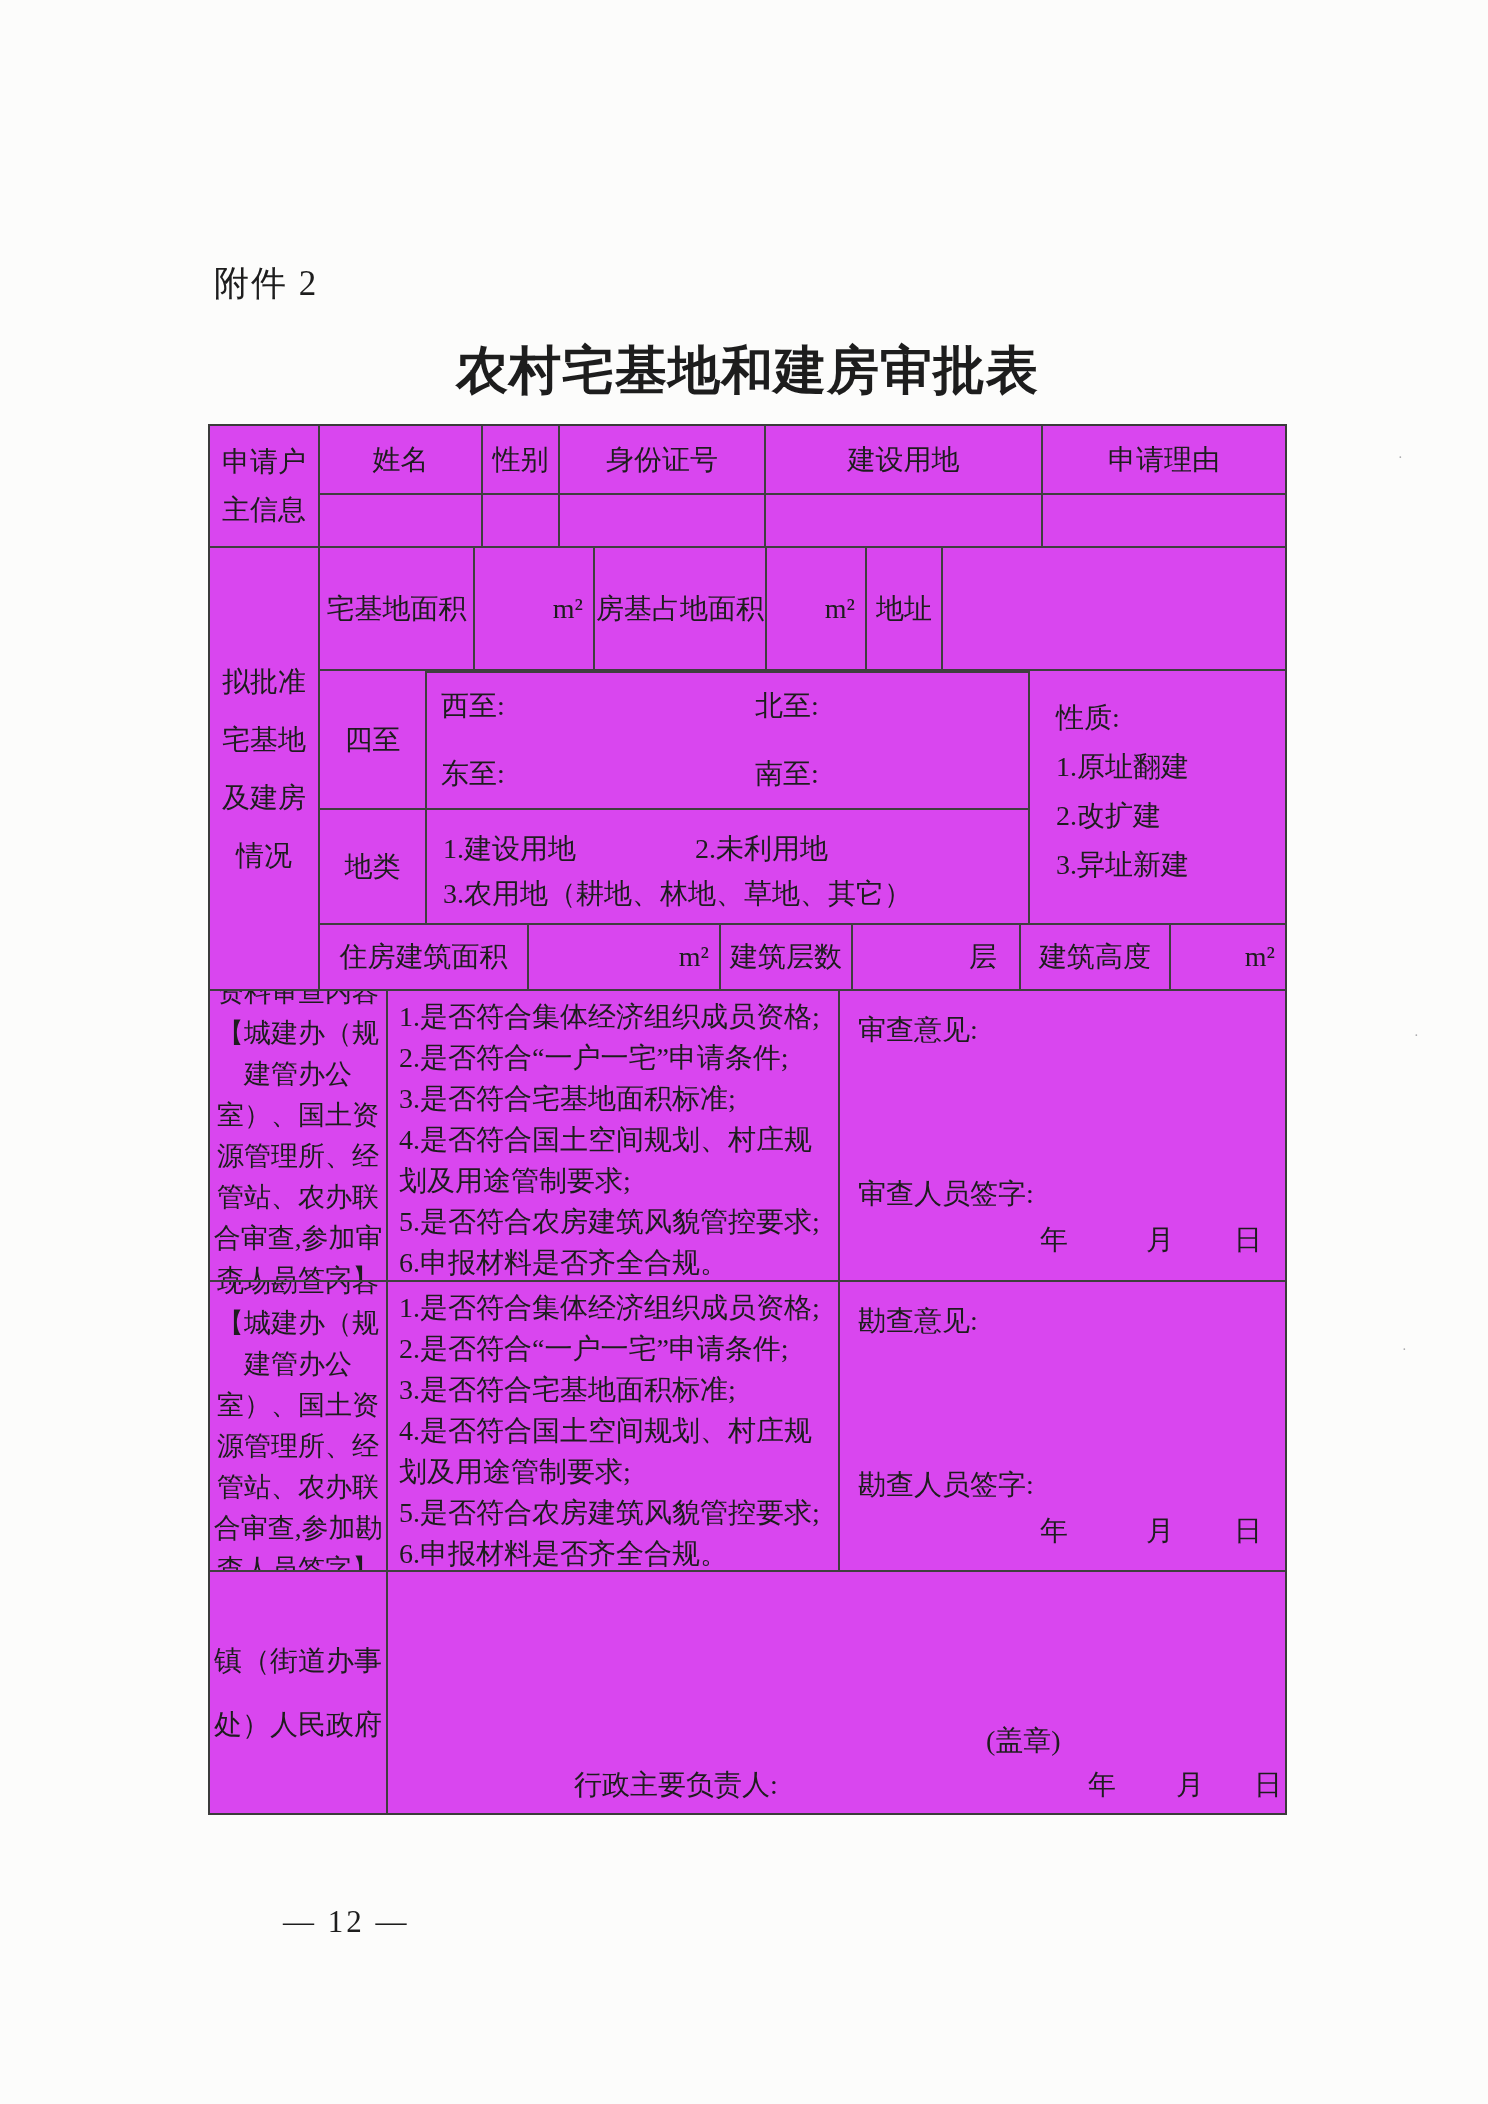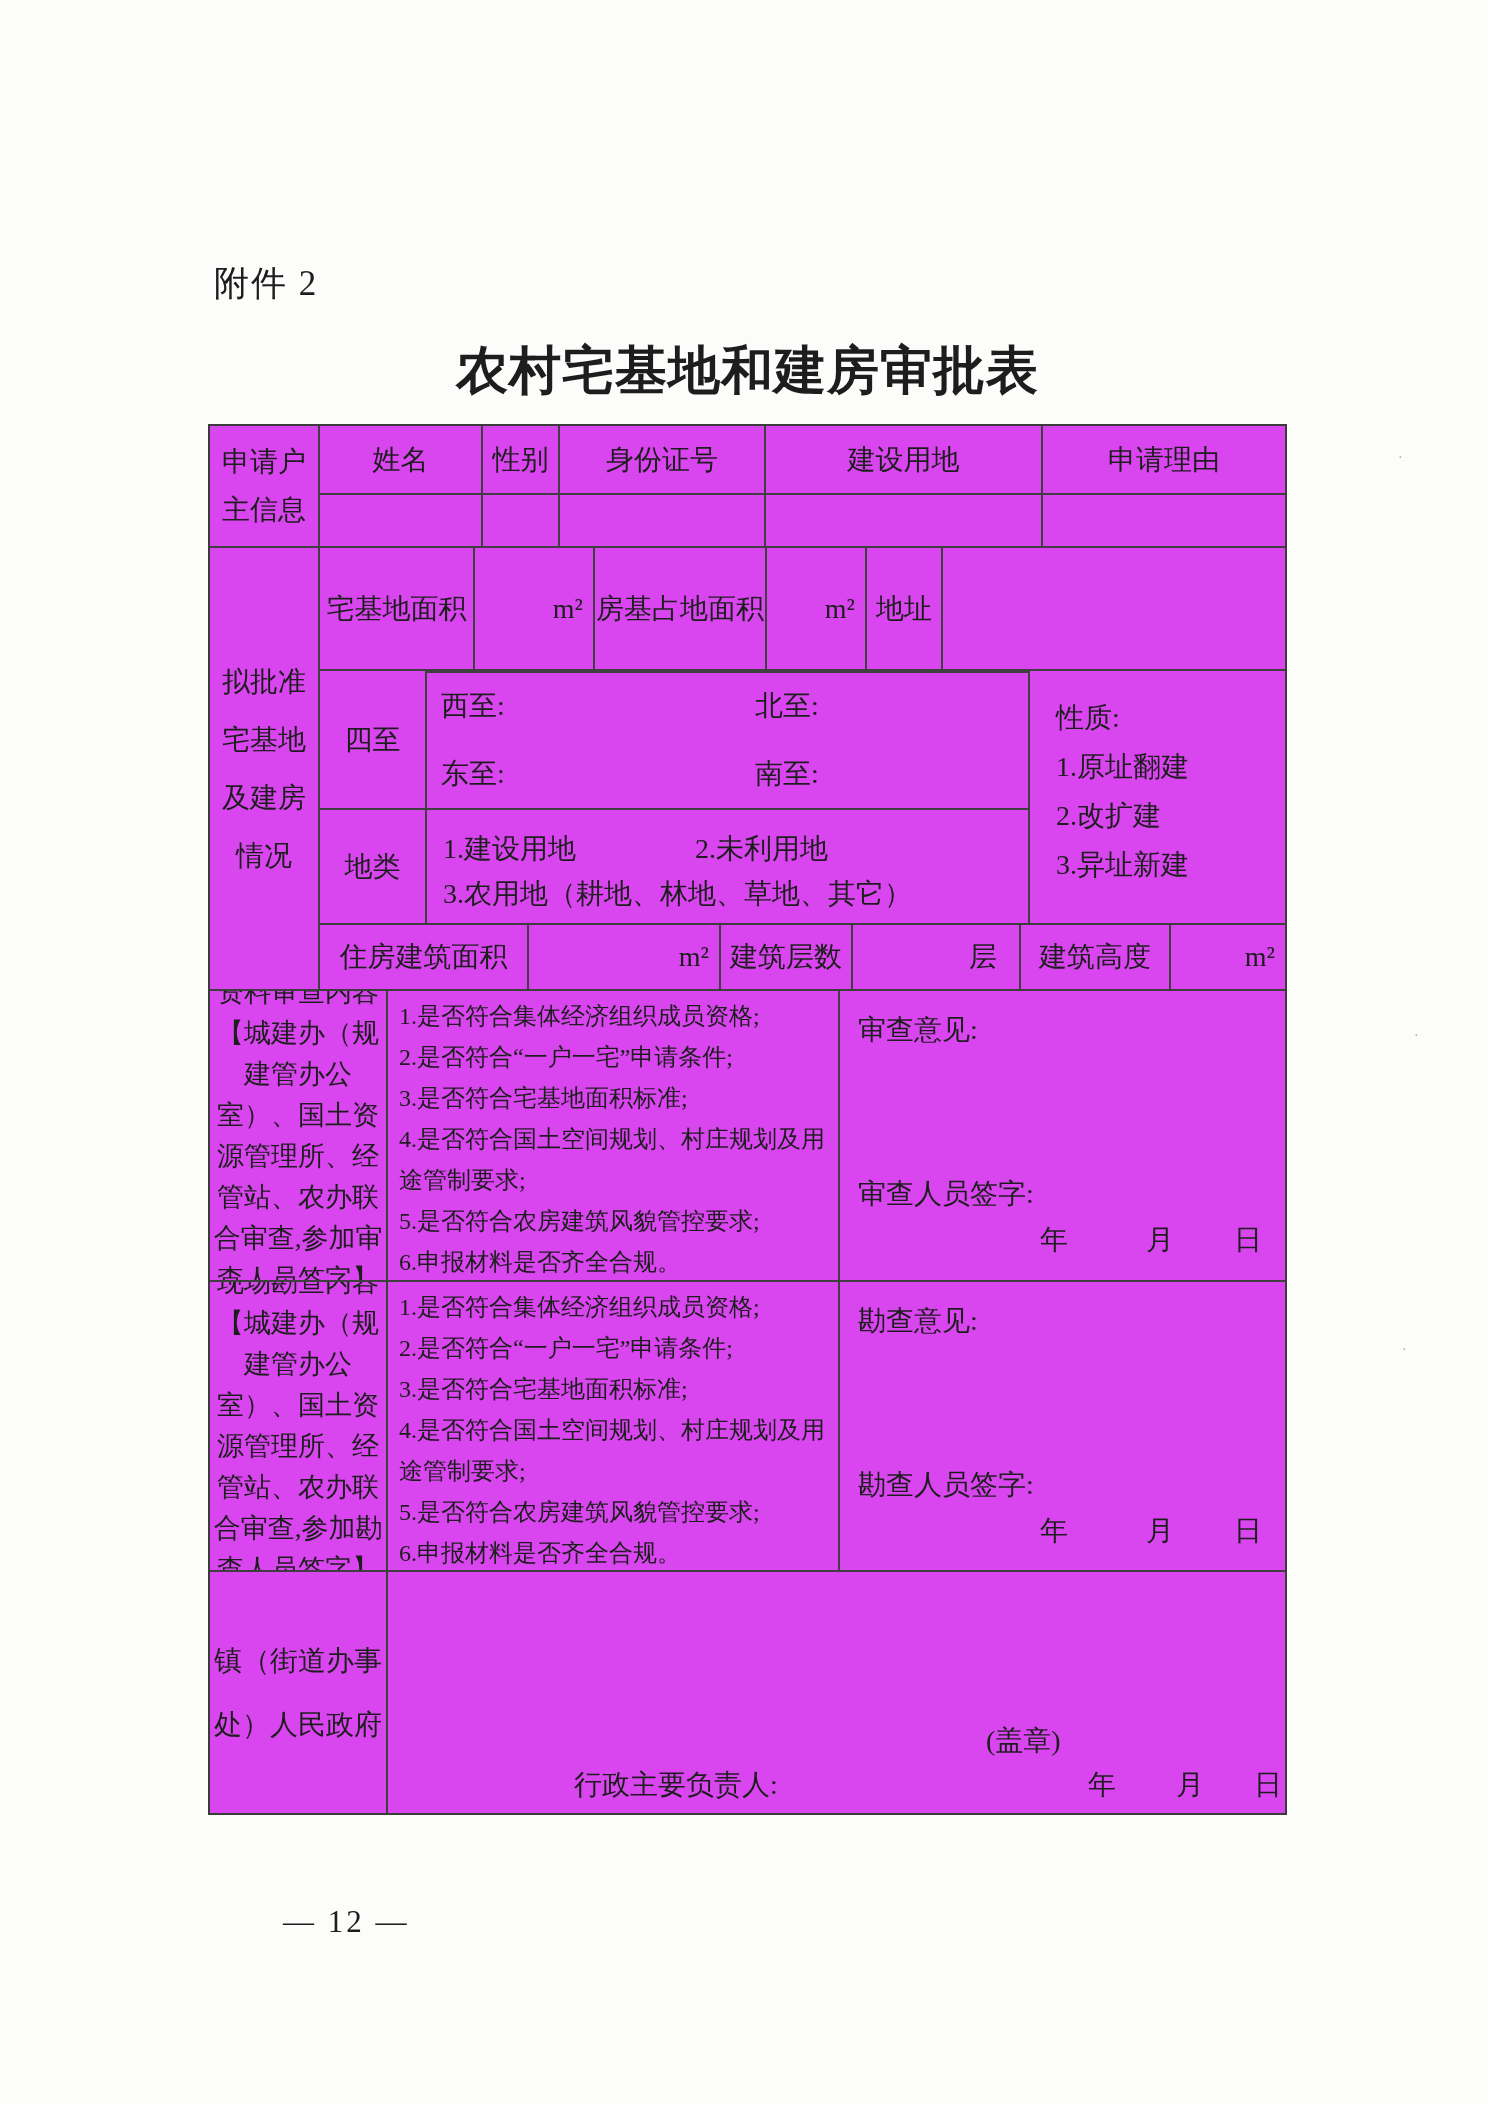--- a/index.html
+++ b/index.html
@@ -52,21 +52,21 @@
   .landtype-content { padding:16px 6px 0 16px; line-height:45px; }
   .landtype-content .opt2 { margin-left:112px; }
   .w-harea{width:207px;} .w-hareau{width:192px;} .w-floors{width:132px;}
   .w-floorsu{width:168px;} .w-height{width:150px;}
 
   .rg3 { height:291px; }
   .rg4 { height:290px; }
   .rg5 { height:244px; }
   .rev-label { width:176px; display:flex; align-items:center; justify-content:center;
                text-align:center; font-size:27px; line-height:41px; padding:0 3px; }
-  .checklist { width:452px; padding:5px 8px 0 11px; font-size:24px; line-height:41px; }
+  .checklist { width:452px; padding:5px 8px 0 11px; font-size:28px; line-height:41px; }
   .opinion   { flex:1; position:relative; }
   .op-label  { position:absolute; left:18px; top:20px; }
   .sign-label{ position:absolute; left:18px; top:184px; }
   .date-y { position:absolute; top:230px; left:200px; }
   .date-m { position:absolute; top:230px; left:306px; }
   .date-d { position:absolute; top:230px; left:394px; }
 
   .gov-content { flex:1; position:relative; }
   .stamp      { position:absolute; left:598px; top:150px; }
   .resp-label { position:absolute; left:186px; top:194px; }

